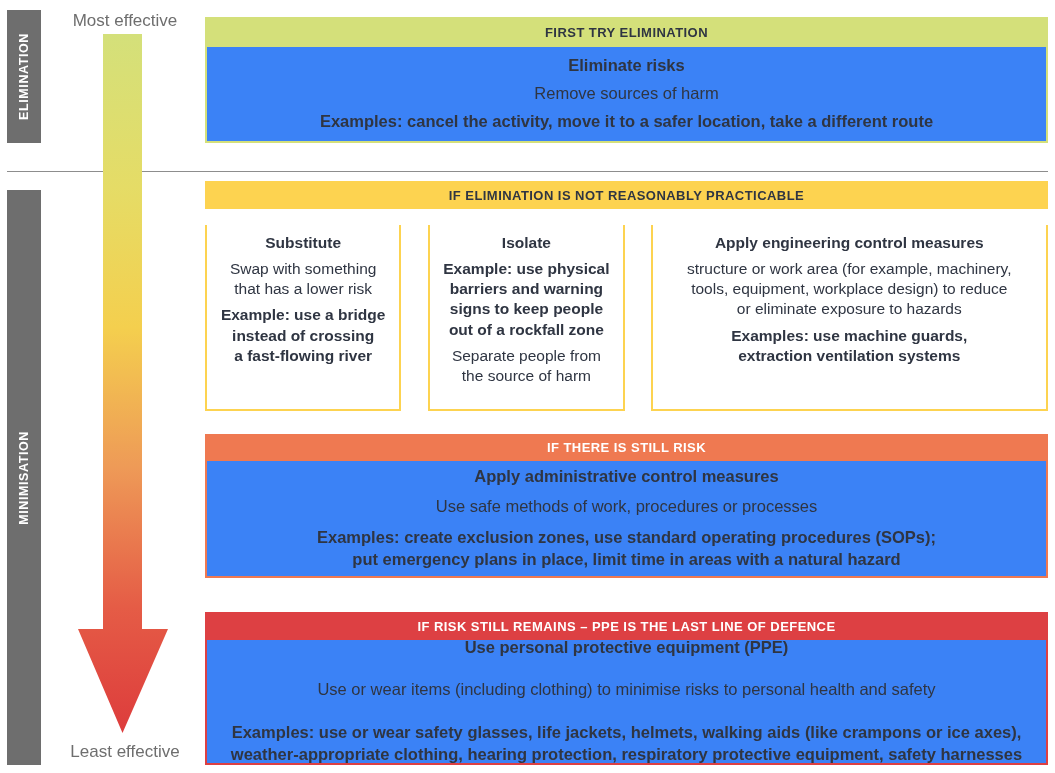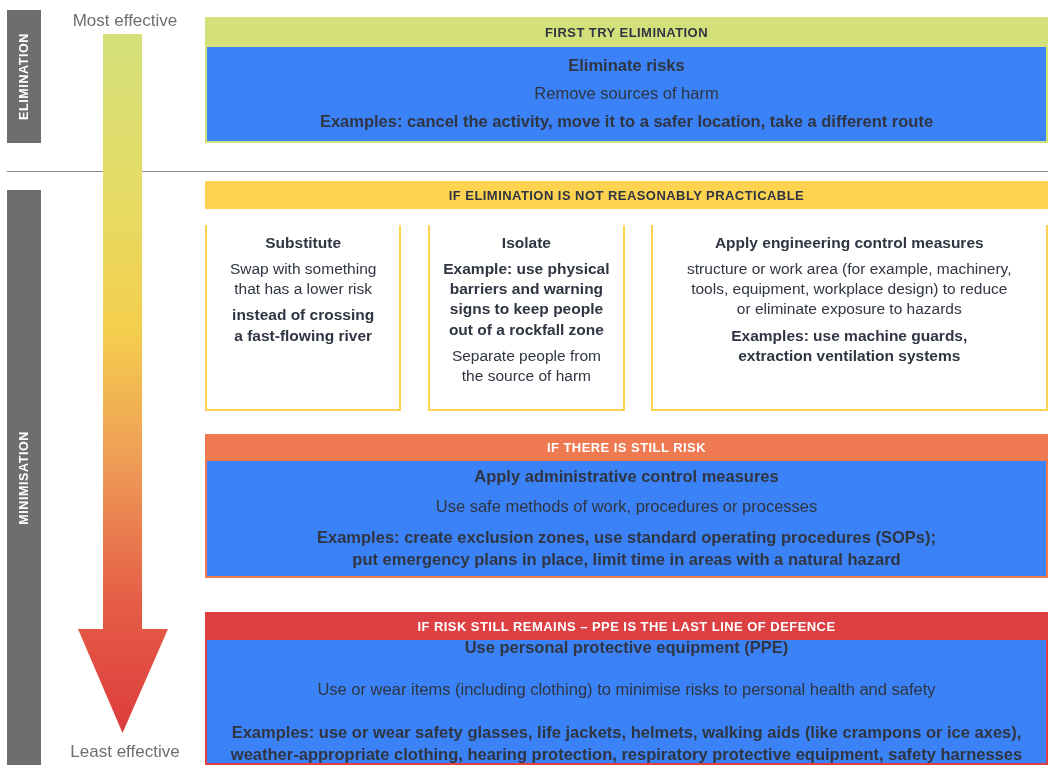--- a/index.html
+++ b/index.html
@@ -230,20 +230,21 @@
 
   <div id="subbox-row">
 
     <div class="subbox" id="subbox-substitute">
       <div class="line bold">Substitute</div>
       <div class="stack">
         <div class="line reg">Swap with something</div>
         <div class="line reg">that has a lower risk</div>
       </div>
       <div class="stack">
+        <div class="line bold">Example: use a bridge</div>
         <div class="line bold">instead of crossing</div>
         <div class="line bold">a fast-flowing river</div>
       </div>
     </div>
 
     <div class="subbox" id="subbox-isolate">
       <div class="line bold">Isolate</div>
       <div class="stack">
         <div class="line bold">Example: use physical</div>
         <div class="line bold">barriers and warning</div>

